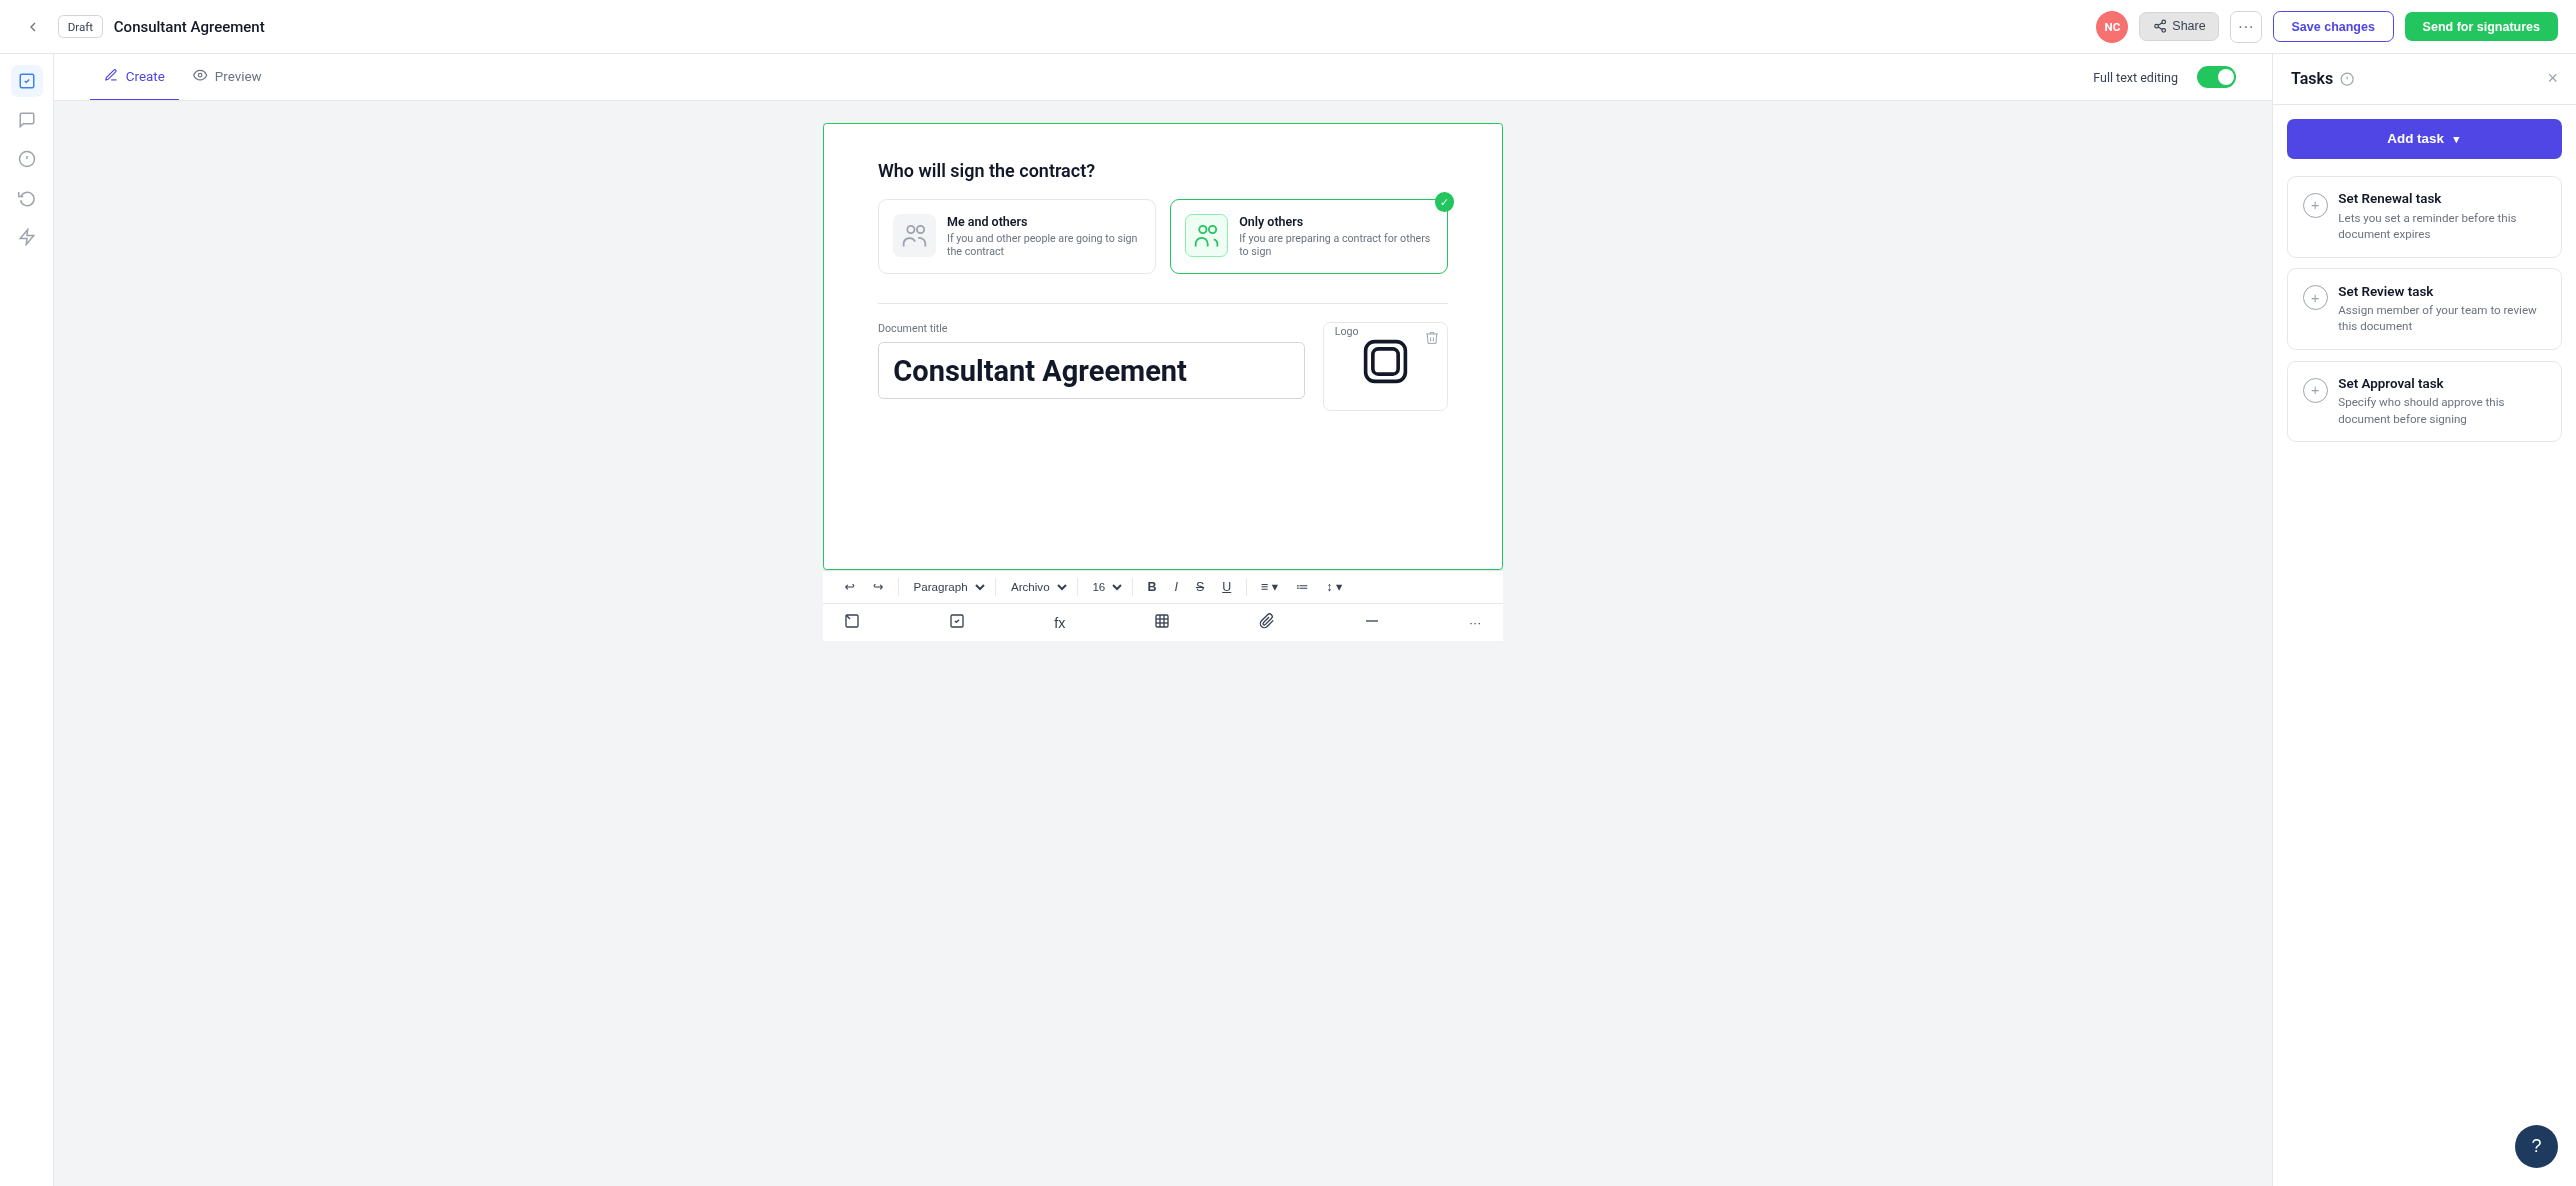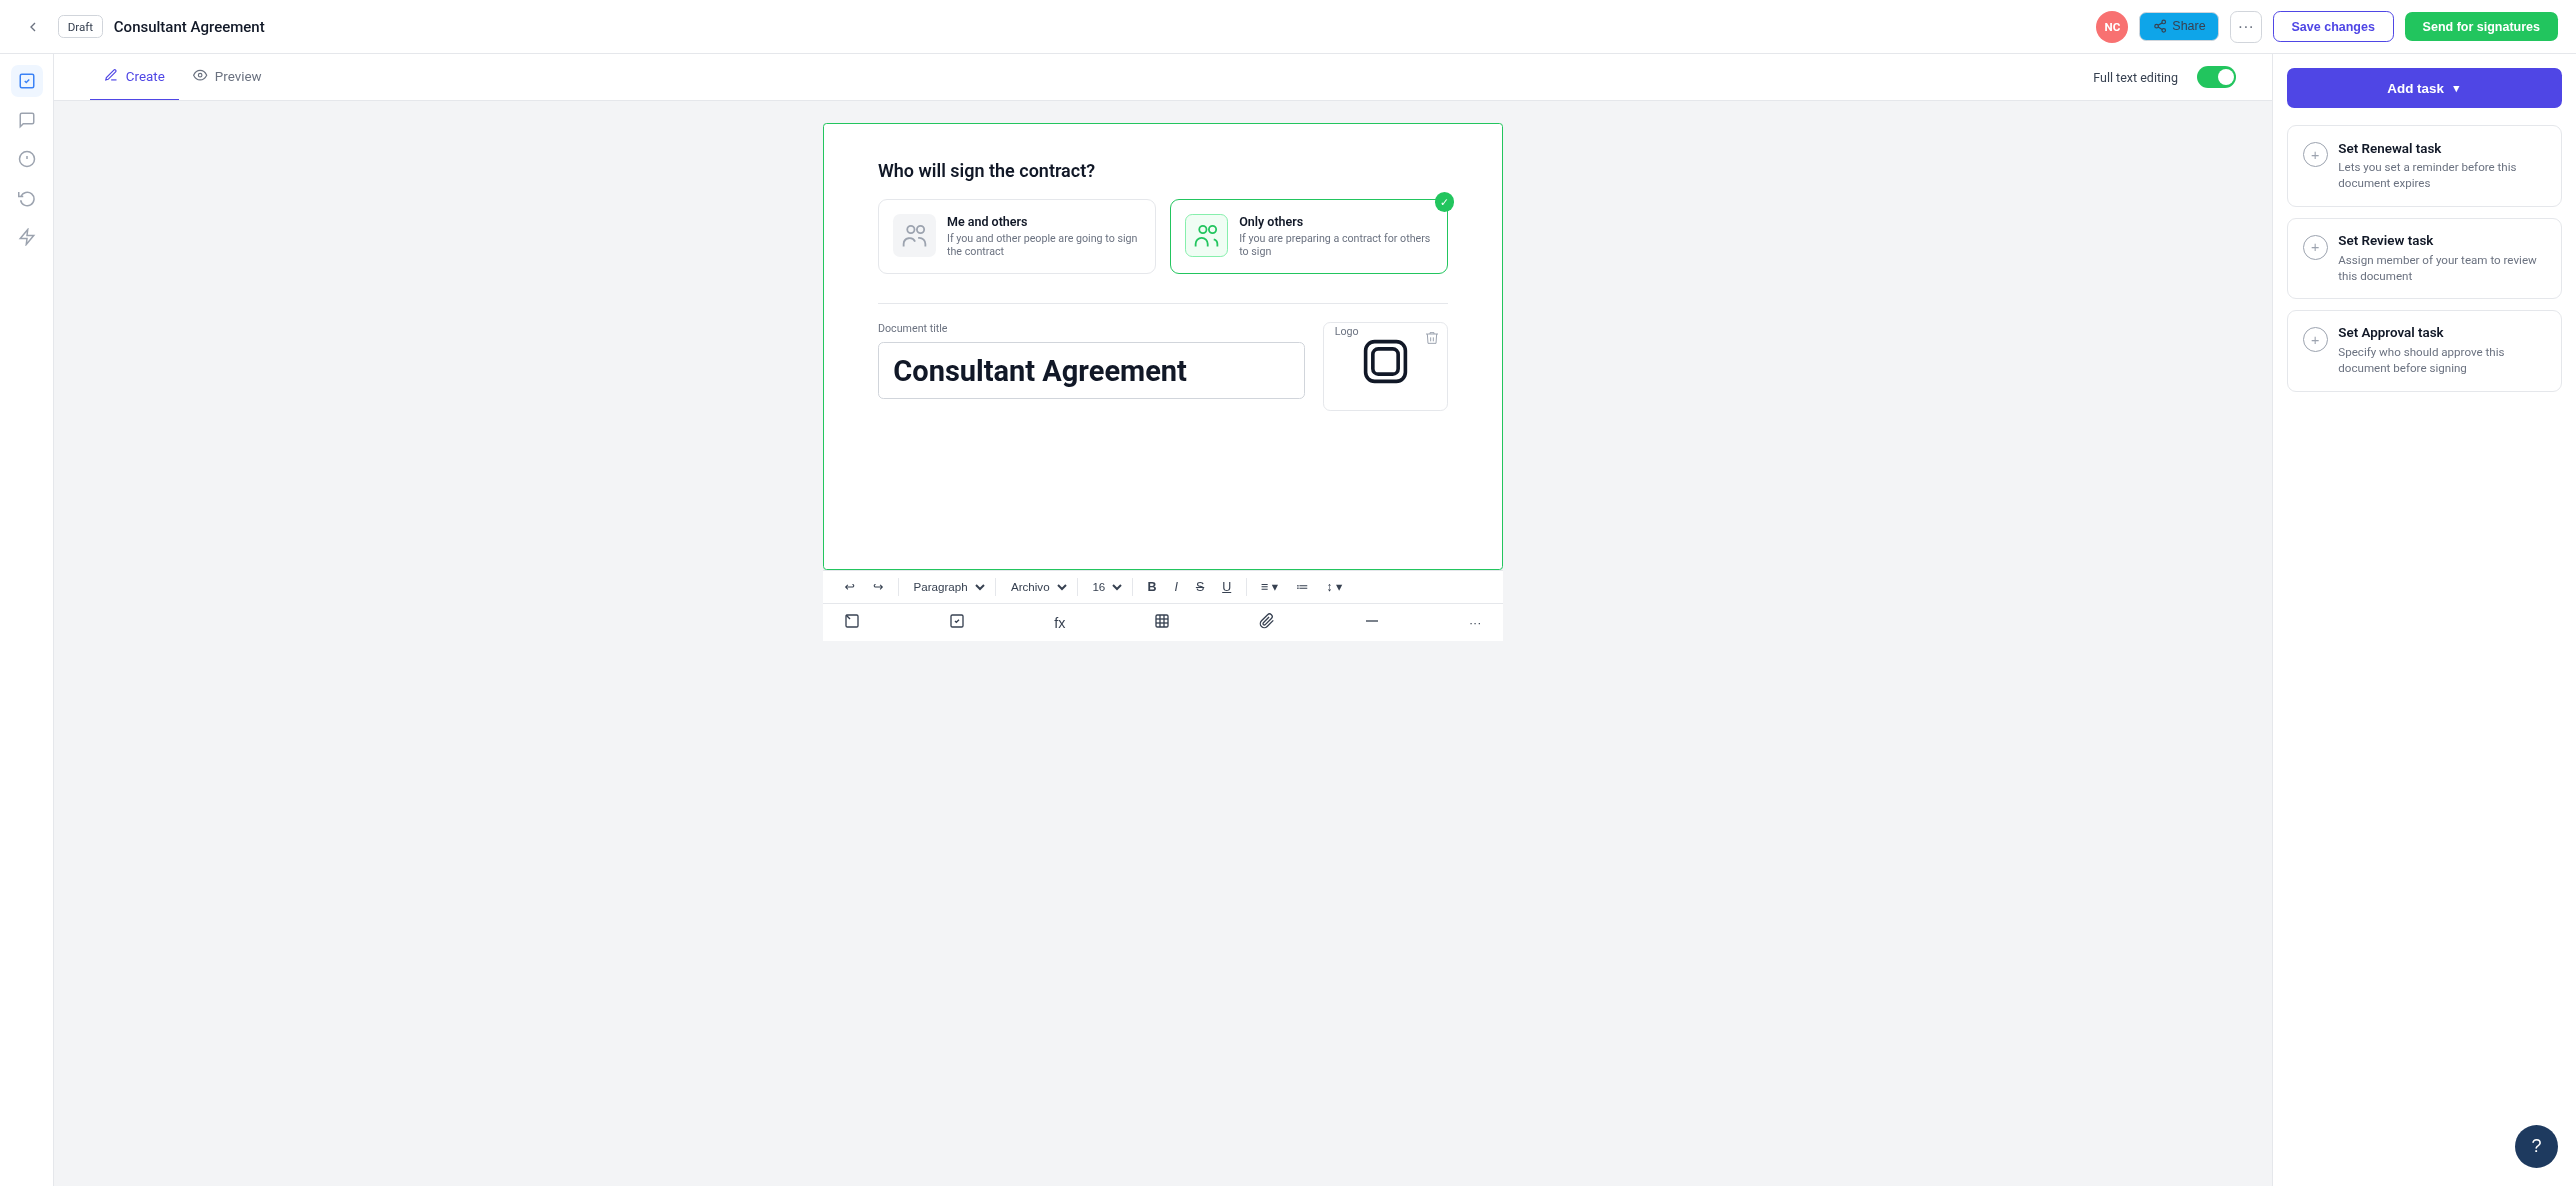--- a/index.html
+++ b/index.html
@@ -7,21 +7,21 @@
 
     
     .header {
       display: flex; align-items: center; background: #fff; border-bottom: 0.9px solid #e5e7eb;
       padding: 0 18px; height: 54px; gap: 10.7px; flex-shrink: 0;
     }
     .back-btn { width: 29px; height: 29px; border-radius: 50%; border: none; background: transparent; cursor: pointer; display: flex; align-items: center; justify-content: center; color: #6b7280; }
     .draft-badge { border: 0.9px solid #d1d5db; border-radius: 5.4px; padding: 3.6px 9px; font-size: 11.6px; color: #374151; }
     .doc-title { font-size: 15px; color: #111827; font-weight: 500; flex: 1; }
     .avatar-nc { width: 32px; height: 32px; border-radius: 50%; background: #f87171; color: #fff; font-size: 11.6px; font-weight: 700; display: flex; align-items: center; justify-content: center; }
-    .share-btn { display: flex; align-items: center; gap: 5.4px; border: 0.9px solid #d1d5db; border-radius: 7.2px; padding: 6.3px 12.5px; background: #0ea5e9; cursor: pointer; font-size: 12.5px; color: #374151; }
+    .share-btn { display: flex; align-items: center; gap: 5.4px; border: 0.9px solid #d1d5db; border-radius: 7.2px; padding: 6.3px 12.5px; background: #e5e5e5; cursor: pointer; font-size: 12.5px; color: #374151; }
     .more-btn { width: 32px; height: 32px; border: 0.9px solid #d1d5db; border-radius: 7.2px; background: #fff; cursor: pointer; display: flex; align-items: center; justify-content: center; color: #6b7280; font-size: 16px; }
     .save-btn { background: #fff; border: 1.8px solid #4f46e5; color: #4f46e5; border-radius: 7.2px; padding: 7.2px 18px; font-size: 12.5px; font-weight: 600; cursor: pointer; }
     .send-btn { background: #22c55e; border: none; color: #fff; border-radius: 7.2px; padding: 7.2px 18px; font-size: 12.5px; font-weight: 600; cursor: pointer; }
 
     
     .main-layout { display: flex; flex: 1; overflow: hidden; }
 
     
     .left-sidebar {
       width: 54px; background: #fff; border-right: 0.9px solid #e5e7eb;
@@ -323,20 +323,31 @@
           <svg width="16" height="16" viewBox="0 0 24 24" fill="none" stroke="currentColor" stroke-width="2">
               <line x1="3" y1="12" x2="21" y2="12"></line>
             </svg>
         </button>
         <button class="toolbar-btn">···</button>
       </div>
     </div>
   </div>
 
   <div class="right-panel">
+    <div class="panel-header">
+      <div class="panel-title">
+        <span>Tasks</span>
+        <svg width="14.3" height="14.3" viewBox="0 0 24 24" fill="none" stroke="#9ca3af" stroke-width="2">
+            <circle cx="12" cy="12" r="10"></circle>
+            <line x1="12" y1="8" x2="12" y2="12"></line>
+            <line x1="12" y1="16" x2="12.01" y2="16"></line>
+          </svg>
+      </div>
+      <button class="panel-close">×</button>
+    </div>
     <div class="panel-body">
       <button class="add-task-btn">
         <span>Add task</span>
         <span class="add-task-chevron">▼</span>
       </button>
 
       <div class="task-item">
         <button class="task-add-btn">+</button>
         <div class="task-info">
           <h4>Set Renewal task</h4>

